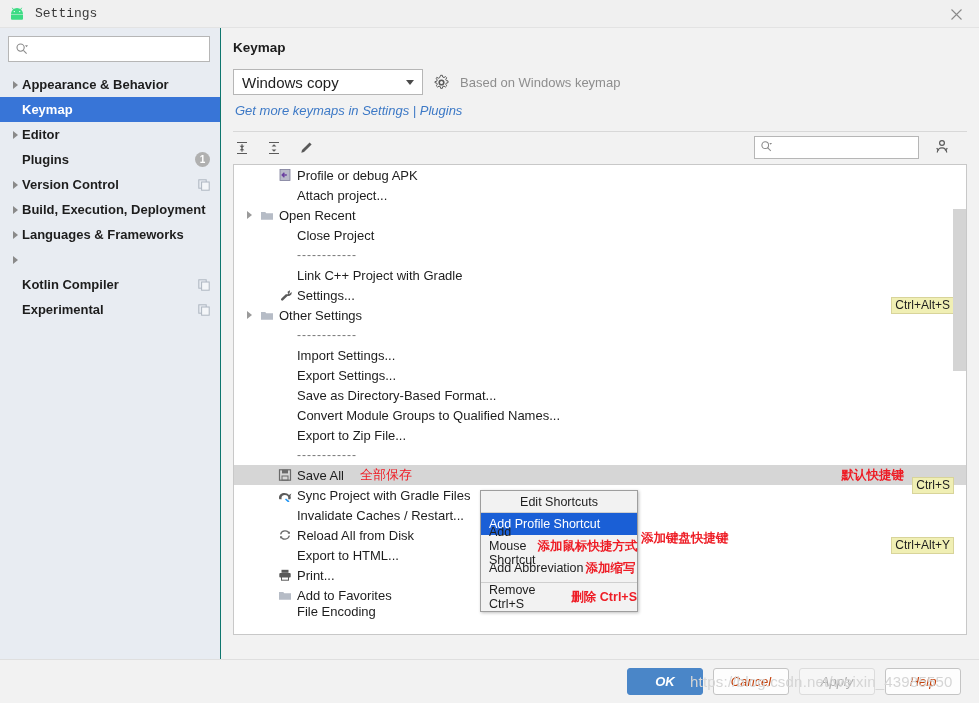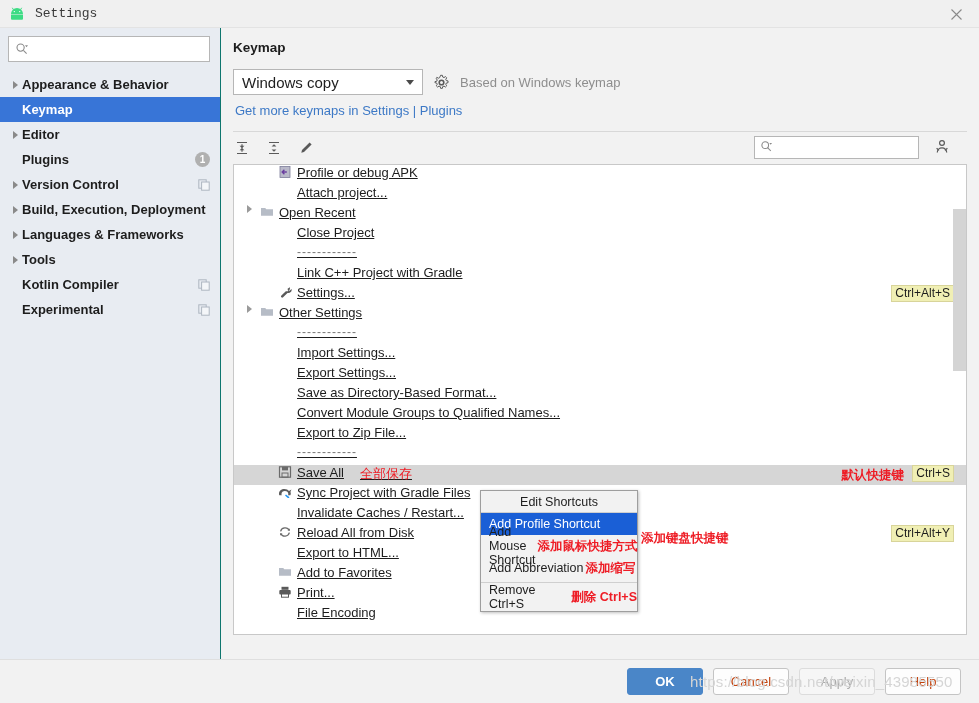--- a/index.html
+++ b/index.html
@@ -82,21 +82,21 @@
     width:190px; height:26px; background:#fff; border:1px solid #b6b6b6;
     display:flex; align-items:center; padding:0 4px 0 8px; font-size:15px;
     cursor:default;
   }
   .combo .val { flex:1; }
   .combo .caret { width:0;height:0;border-top:5px solid #4a4a4a;
     border-left:4px solid transparent;border-right:4px solid transparent; margin-right:4px;}
   .gear { width:17px;height:17px; cursor:default; }
   .based-on { color:#8e8e8e; font-size:13px; }
 
-  .link-row { margin: 8px 0 0 2px; }
+  .link-row { margin: 8px 0 0 2px; font-style: italic; }
   .link { color:#3d79c6; font-size:13px; cursor:default; }
 
   .hr { height:1px; background:#d8d8d8; margin:13px 0 0 0; }
 
   .tool-row { height:32px; display:flex; align-items:center; gap:14px; position:relative; }
   .tool-btn { width:18px;height:18px;display:flex;align-items:center;justify-content:center;cursor:default;}
   .tree-search {
     position:absolute; right:48px; top:4px;
     width:165px; height:23px; background:#fff; border:1px solid #b6b6b6;
     display:flex; align-items:center; padding-left:5px;
@@ -108,35 +108,35 @@
   .filter-btn { position:absolute; right:14px; top:4px; width:22px;height:22px;
     display:flex;align-items:center;justify-content:center; cursor:default;}
 
   
   .tree-wrap {
     position:relative; border:1px solid #c8c8c8; background:#fff;
     height:471px; overflow:hidden;
   }
   .tree-scroll { position:relative; height:100%; }
   .tree-row {
-    height:20px; display:flex; align-items:flex-start; position:relative;
-    padding-left:6px; font-size:13px; white-space:nowrap; cursor:default;text-decoration:underline;
+    height:20px; display:flex; align-items:center; position:relative;
+    padding-left:6px; font-size:13px; white-space:nowrap; cursor:default;
   }
   .tree-row.selected { background:#d6d6d6; }
   .tr-arrow { width:18px; flex:0 0 18px; display:flex; align-items:center; justify-content:center; }
   .tr-arrow .tri {
     width:0;height:0;border-left:5px solid #9a9a9a;
     border-top:4px solid transparent;border-bottom:4px solid transparent;
   }
   .tr-icon { width:18px; flex:0 0 18px; display:flex; align-items:center; justify-content:center; }
   .tr-label { padding-left:3px; }
   .cn { color:#ee1c25; padding-left:16px; }
   .sep-dash { color:#777; letter-spacing:1px; font-size:12px; padding-left:3px; }
   .shortcut {
-    position:absolute; right:12px; top:0;
+    position:absolute; right:12px; top:12px;
     background:#f0efb4; border:1px solid #d8d49a;
     font-size:12px; padding:0 3px; line-height:15px; color:#1d1d1d;
   }
   .shortcut-note {
     position:absolute; right:62px; top:2px; color:#ee1c25; font-size:12.5px; font-weight:bold;
   }
   .v-scroll {
     position:absolute; right:0; top:44px; width:13px; height:162px; background:#d4d4d4;
   }
 
@@ -163,21 +163,21 @@
     font-size:12.5px; font-weight:bold;margin-top:28px;
   }
   .ctx-item.active .ctx-cn { color:#ee1c25; }
   .ctx-inline-cn { color:#ee1c25; font-weight:bold; padding-left:2px; white-space:nowrap; }
 
   
   .footer {
     position:absolute; left:0; bottom:0; width:979px; height:44px;
     background:#f2f2f2; border-top:1px solid #dfdfdf;
     display:flex; align-items:center; justify-content:flex-end;
-    padding-right:18px; gap:10px;
+    padding-right:18px; gap:10px;font-style:italic;
   }
   .btn {
     min-width:76px; height:27px; border:1px solid #c4c4c4; background:#fdfdfd;
     border-radius:3px; font-size:13px; display:flex; align-items:center; justify-content:center;
     cursor:default; color:#c2410c;
   }
   .btn.primary { background:#4a86c8; border-color:#4a86c8; color:#fff; font-weight:bold; min-width:76px;}
   .btn.disabled { color:#aaa; background:#f6f6f6; border-color:#dcdcdc; }
 
   .watermark {
@@ -263,21 +263,20 @@
         <div class="side-item">
           <span class="side-arrow">
             <span class="tri"></span>
           </span>
           <span class="side-label">Languages &amp; Frameworks</span>
         </div>
         <div class="side-item">
           <span class="side-arrow">
             <span class="tri"></span>
           </span>
-          <span class="side-label">Tools</span>
         </div>
         <div class="side-item">
           <span class="side-arrow"></span>
           <span class="side-label">Kotlin Compiler</span>
           <span class="copy-ico"><svg width="12" height="12" viewBox="0 0 12 12">
               <rect x="0.8" y="0.8" width="7.4" height="8.4" fill="none" stroke="#7f8a99" stroke-width="1"></rect>
               <rect x="3.6" y="3" width="7.6" height="8.2" fill="#fff" stroke="#7f8a99" stroke-width="1"></rect>
             </svg></span>
         </div>
         <div class="side-item">
@@ -497,36 +496,36 @@
             <span class="shortcut">Ctrl+Alt+Y</span>
           </div>
           <div class="tree-row">
             <span class="tr-arrow" style="flex-basis: 36px; width: 36px;"></span>
             <span class="tr-icon"></span>
             <span class="tr-label">Export to HTML...</span>
           </div>
           <div class="tree-row">
             <span class="tr-arrow" style="flex-basis: 36px; width: 36px;"></span>
             <span class="tr-icon">
-              <svg width="14" height="13" viewBox="0 0 14 13">
-                <path d="M1 3h4.2l1.1 1.3H13v6.4H1z" fill="#b6bcc6"></path>
-              </svg>
-            </span>
-            <span class="tr-label">Add to Favorites</span>
-          </div>
-          <div class="tree-row">
-            <span class="tr-arrow" style="flex-basis: 36px; width: 36px;"></span>
-            <span class="tr-icon">
               <svg width="14" height="14" viewBox="0 0 14 14">
                 <rect x="3.5" y="1.8" width="7" height="3" fill="#5a5a5a"></rect>
                 <rect x="1.3" y="5" width="11.4" height="4.6" rx="1" fill="#5a5a5a"></rect>
                 <rect x="3.5" y="9" width="7" height="3.2" fill="#fff" stroke="#5a5a5a" stroke-width="1"></rect>
               </svg>
             </span>
             <span class="tr-label">Print...</span>
+          </div>
+          <div class="tree-row">
+            <span class="tr-arrow" style="flex-basis: 36px; width: 36px;"></span>
+            <span class="tr-icon">
+              <svg width="14" height="13" viewBox="0 0 14 13">
+                <path d="M1 3h4.2l1.1 1.3H13v6.4H1z" fill="#b6bcc6"></path>
+              </svg>
+            </span>
+            <span class="tr-label">Add to Favorites</span>
           </div>
           <div class="tree-row" style="height: 12px;">
             <span class="tr-arrow" style="flex-basis: 36px; width: 36px;"></span>
             <span class="tr-icon"></span>
             <span class="tr-label">File Encoding</span>
           </div>
         </div>
       <div class="v-scroll"></div>
     </div>
   </div>

